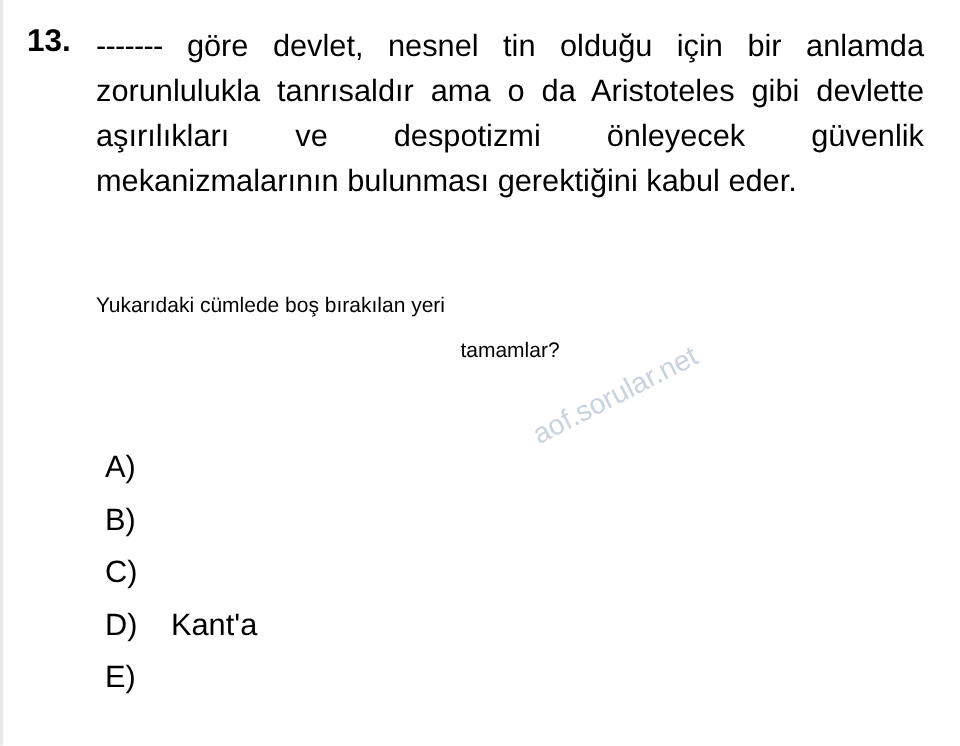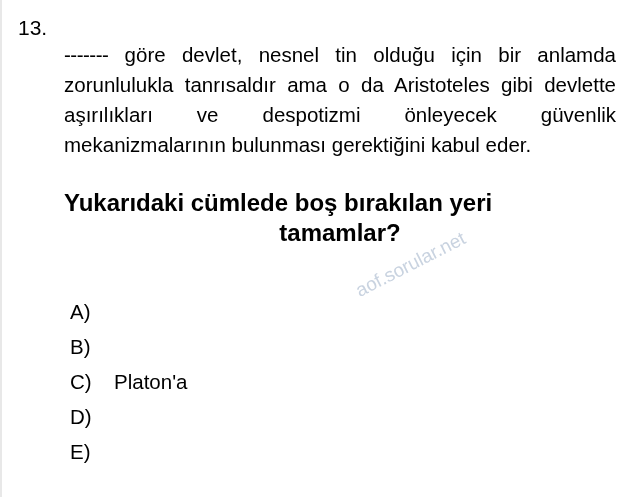--- a/index.html
+++ b/index.html
@@ -20,44 +20,43 @@
     left: 0;
     top: 0;
     width: 640px;
     height: 497px;
   }
   .question-number {
     position: absolute;
     left: 18px;
     top: 16px;
     font-size: 21px;
-    font-weight: normal;
+    font-weight: bold;
     letter-spacing: 0px;
   }
   .stem {
     position: absolute;
     left: 64px;
     top: 16px;
     width: 552px;
     font-size: 20.5px;
     line-height: 30px;
     text-align: justify;
     text-justify: inter-word;
-    margin-top: 24px;
   }
   .stem .lead {
     letter-spacing: -0.5px;
   }
   .prompt {
     position: absolute;
     left: 64px;
     top: 188px;
     width: 552px;
-    font-size: 24px;
-    font-weight: bold;
+    font-size: 14px;
+    font-weight: normal;
     line-height: 30px;
     text-align: justify;
     text-justify: inter-word;
   }
   .prompt-last {
     text-align: center;
   }
   .options {
     position: absolute;
     left: 70px;
@@ -119,24 +118,24 @@
 
   <div class="options">
     <div class="option">
       <span class="option-letter">A)</span>
     </div>
     <div class="option">
       <span class="option-letter">B)</span>
     </div>
     <div class="option">
       <span class="option-letter">C)</span>
-      <span class="option-text">Platon'a</span>
     </div>
     <div class="option">
       <span class="option-letter">D)</span>
+      <span class="option-text">Kant'a</span>
     </div>
     <div class="option">
       <span class="option-letter">E)</span>
     </div>
   </div>
 
   <div class="wm-center">aof.sorular.net</div>
 
 </div>
 

